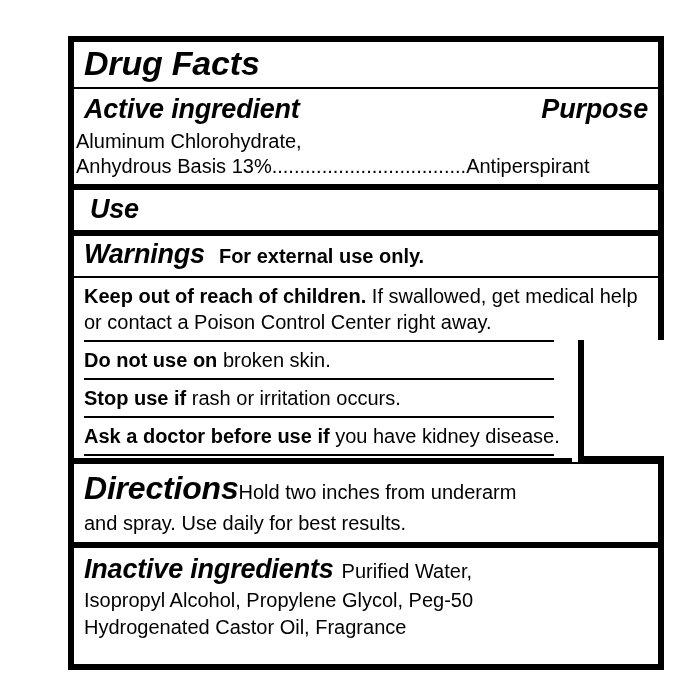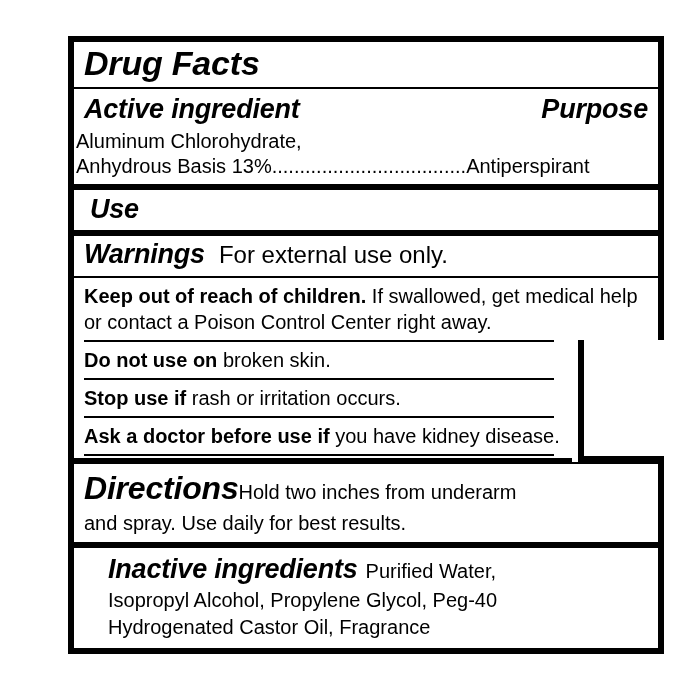--- a/index.html
+++ b/index.html
@@ -89,22 +89,22 @@
     gap: 14px;
     padding: 3px 10px 3px 10px;
   }
   .warn-label {
     font-size: 27px;
     font-style: italic;
     font-weight: bold;
     letter-spacing: -0.2px;
   }
   .warn-sub {
-    font-size: 24px;
-    font-weight: normal;
+    font-size: 20px;
+    font-weight: bold;
   }
   .warn-para {
     font-size: 20px;
     line-height: 1.3;
     padding: 2px 10px 3px 10px;
   }
   .warn-para b { font-weight: bold; }
 
   
   .notch-wrap {
@@ -154,22 +154,21 @@
   .dir-label {
     font-size: 32px;
     font-style: italic;
     font-weight: bold;
     letter-spacing: -0.2px;
     margin-right: 0;
   }
 
   
   .inact-wrap {
-    padding: 4px 10px 8px 10px;
-    margin-left: 24px;
+    padding: 4px 10px 24px 10px;
   }
   .inact-label {
     font-size: 27px;
     font-style: italic;
     font-weight: bold;
     letter-spacing: -0.2px;
     margin-right: 8px;
   }
   .inact-line {
     font-size: 20px;
@@ -241,17 +240,17 @@
     </div>
     <div class="dir-line">and spray. Use daily for best results.</div>
   </div>
 
   <div class="rule-thick"></div>
 
   <div class="inact-wrap">
     <div class="inact-line">
       <span class="inact-label">Inactive ingredients</span><span>Purified Water,</span>
     </div>
-    <div class="inact-line">Isopropyl Alcohol, Propylene Glycol, Peg-40</div>
+    <div class="inact-line">Isopropyl Alcohol, Propylene Glycol, Peg-50</div>
     <div class="inact-line">Hydrogenated Castor Oil, Fragrance</div>
   </div>
 
 </div>
 
 </body></html>

